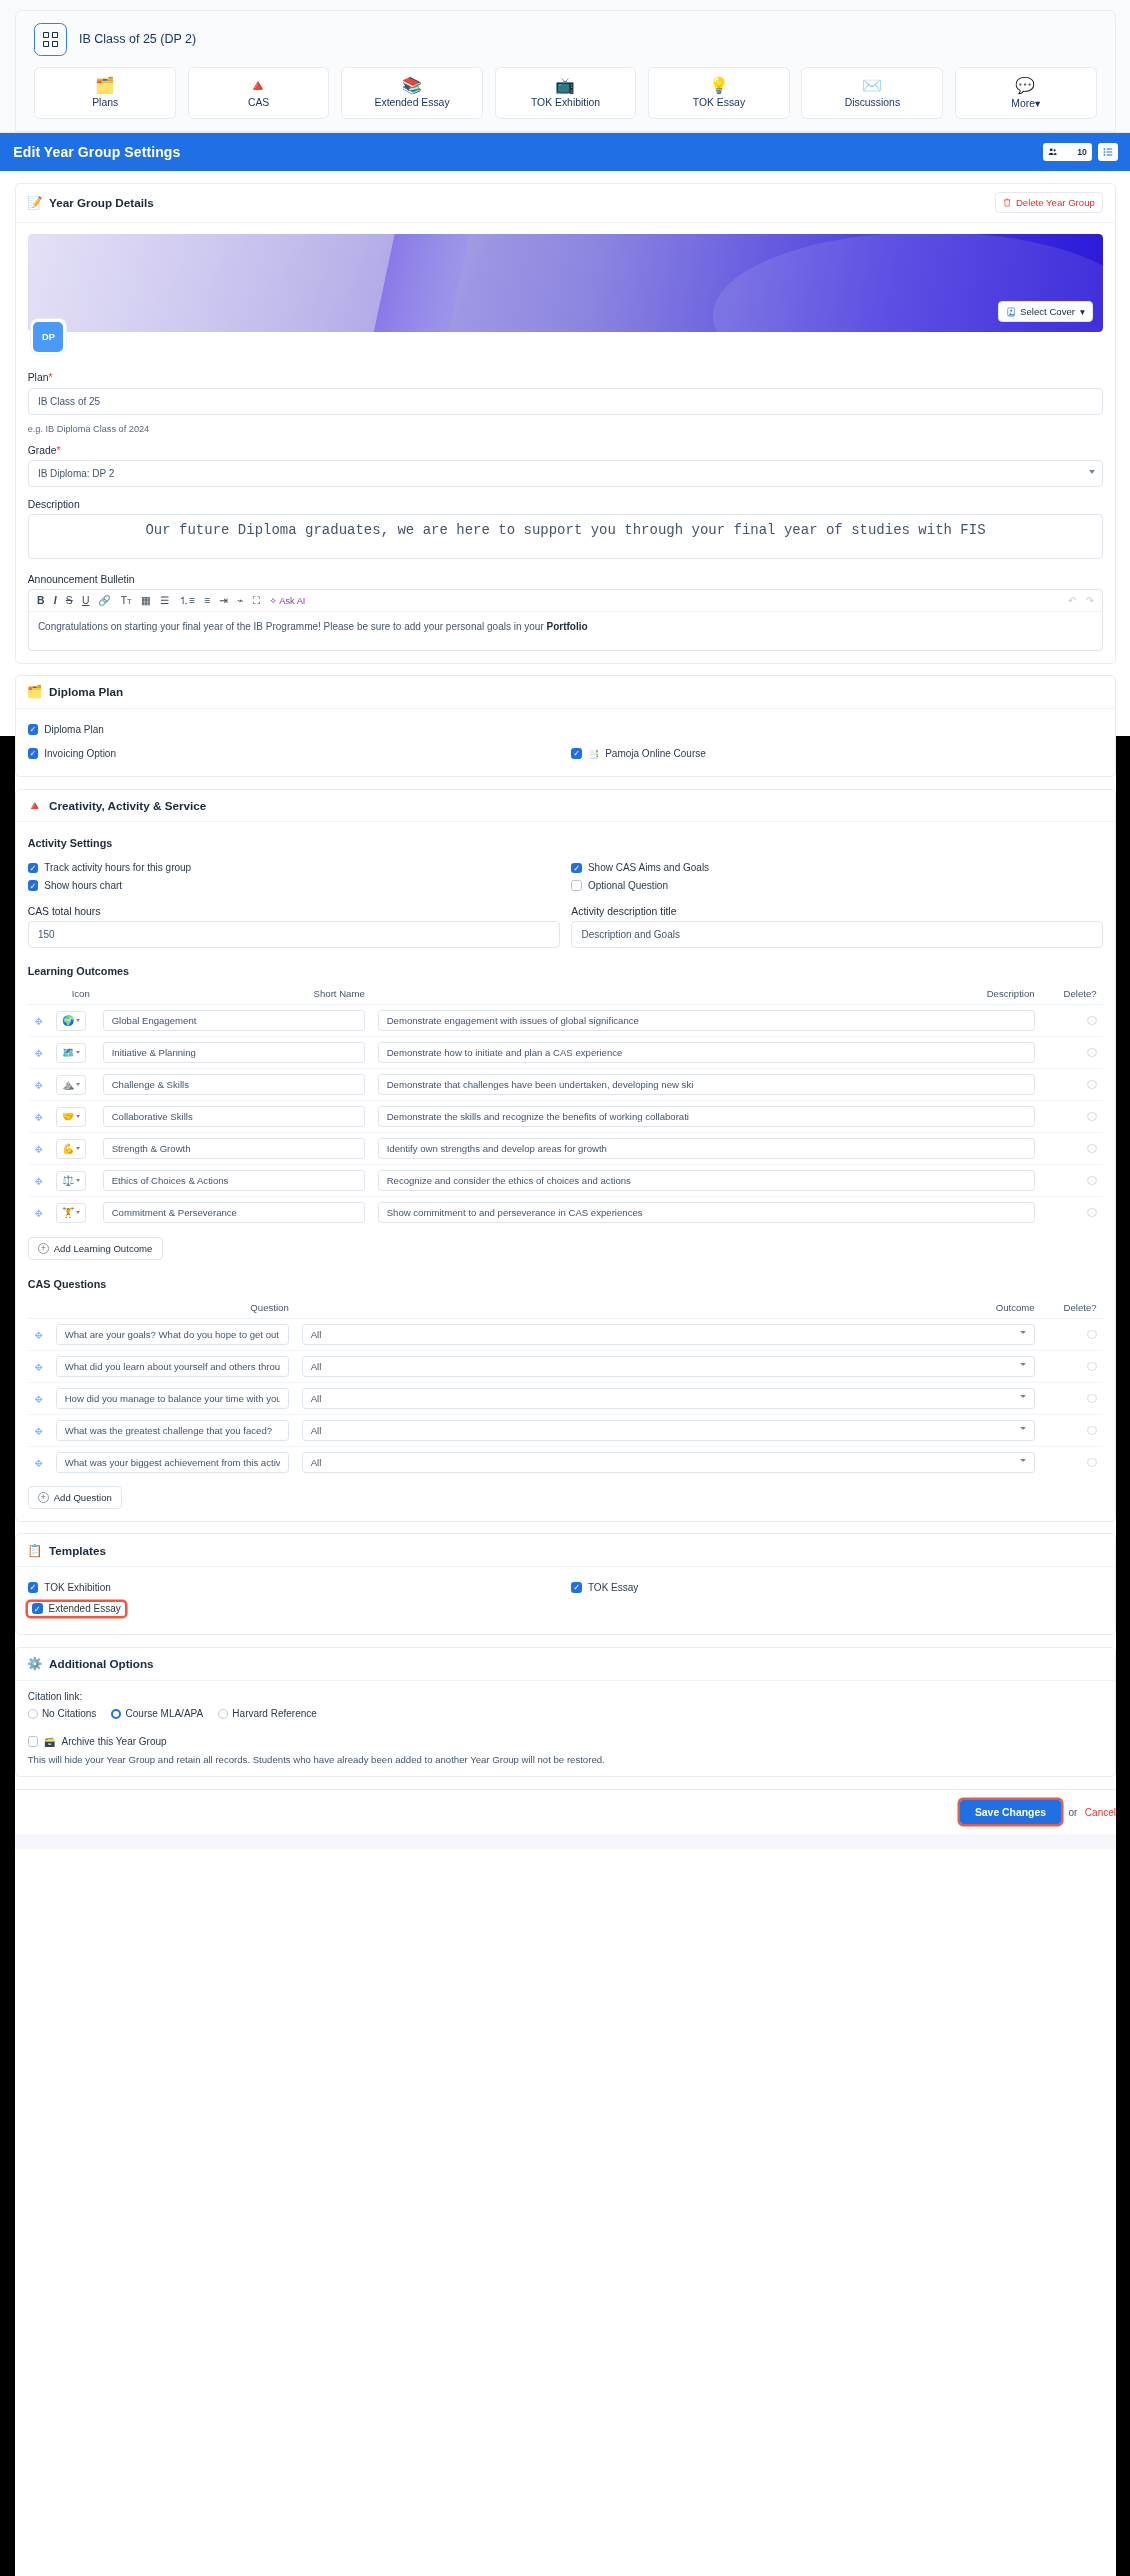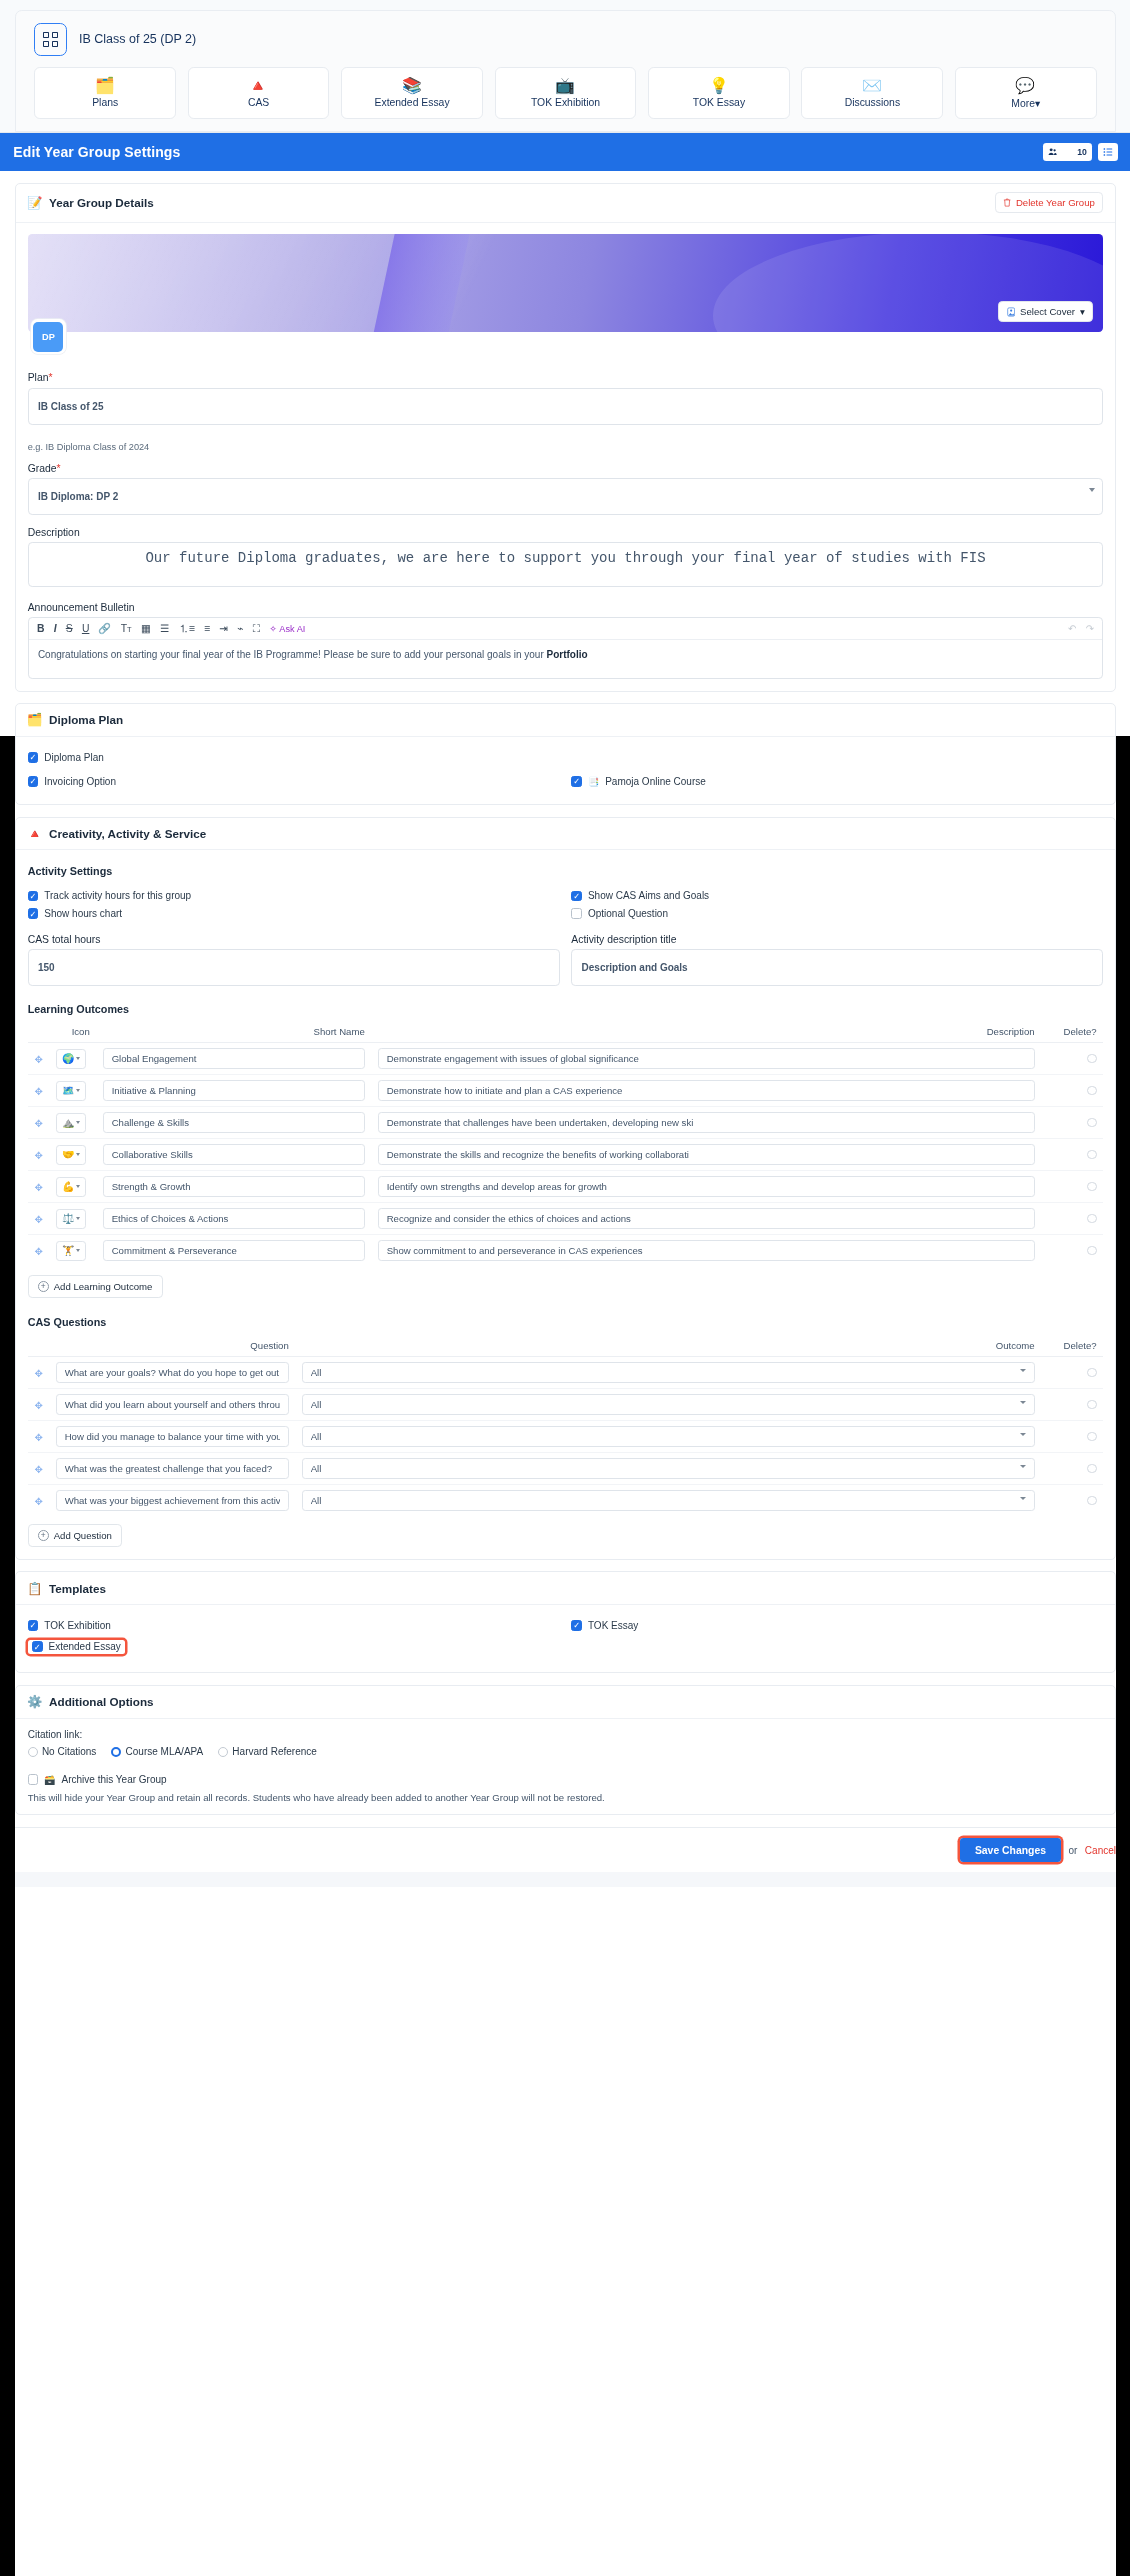--- a/index.html
+++ b/index.html
@@ -101,26 +101,25 @@
   .cover-btn {
     position:absolute; right:10px; bottom:10px; background:#fff; border:0.8px solid #e3e7ec;
     border-radius:4.2px; padding:4.2px 7.5px; font-size:9.6px; color:#1b2a3b;
     display:flex; align-items:center; gap:5px; cursor:pointer;
   }
 
   
   label.fl { display:block; font-size:10.4px; color:#1b2a3b; margin:11.7px 0 4.2px 0; }
   label.fl .req { color:#e2342c; }
   .inp {
-    width:100%; height:37px; border:0.8px solid #dfe4ea; border-radius:4.2px;
+    width:100%; height:27px; border:0.8px solid #dfe4ea; border-radius:4.2px;
     padding:0 9.2px; font-size:10px; color:#44566b; background:#fff;
     font-family:"Liberation Sans", sans-serif;
-    font-weight:bold;
-  }
-  .hint { font-size:9.2px; color:#5b6b7c; margin-top:17px; }
+  }
+  .hint { font-size:9.2px; color:#5b6b7c; margin-top:9px; }
   .sel { position:relative; }
   .sel .caret { position:absolute; right:8.3px; top:9.2px; border-left:3.3px solid transparent; border-right:3.3px solid transparent; border-top:4.2px solid #7b8794; pointer-events:none; }
   textarea.ta {
     width:100%; height:45px; border:0.8px solid #dfe4ea; border-radius:4.2px;
     padding:6.7px 9.2px; font-size:14px; color:#44566b; resize:none;
     font-family:Liberation Mono, monospace;
     text-align:center;
   }
 
   

